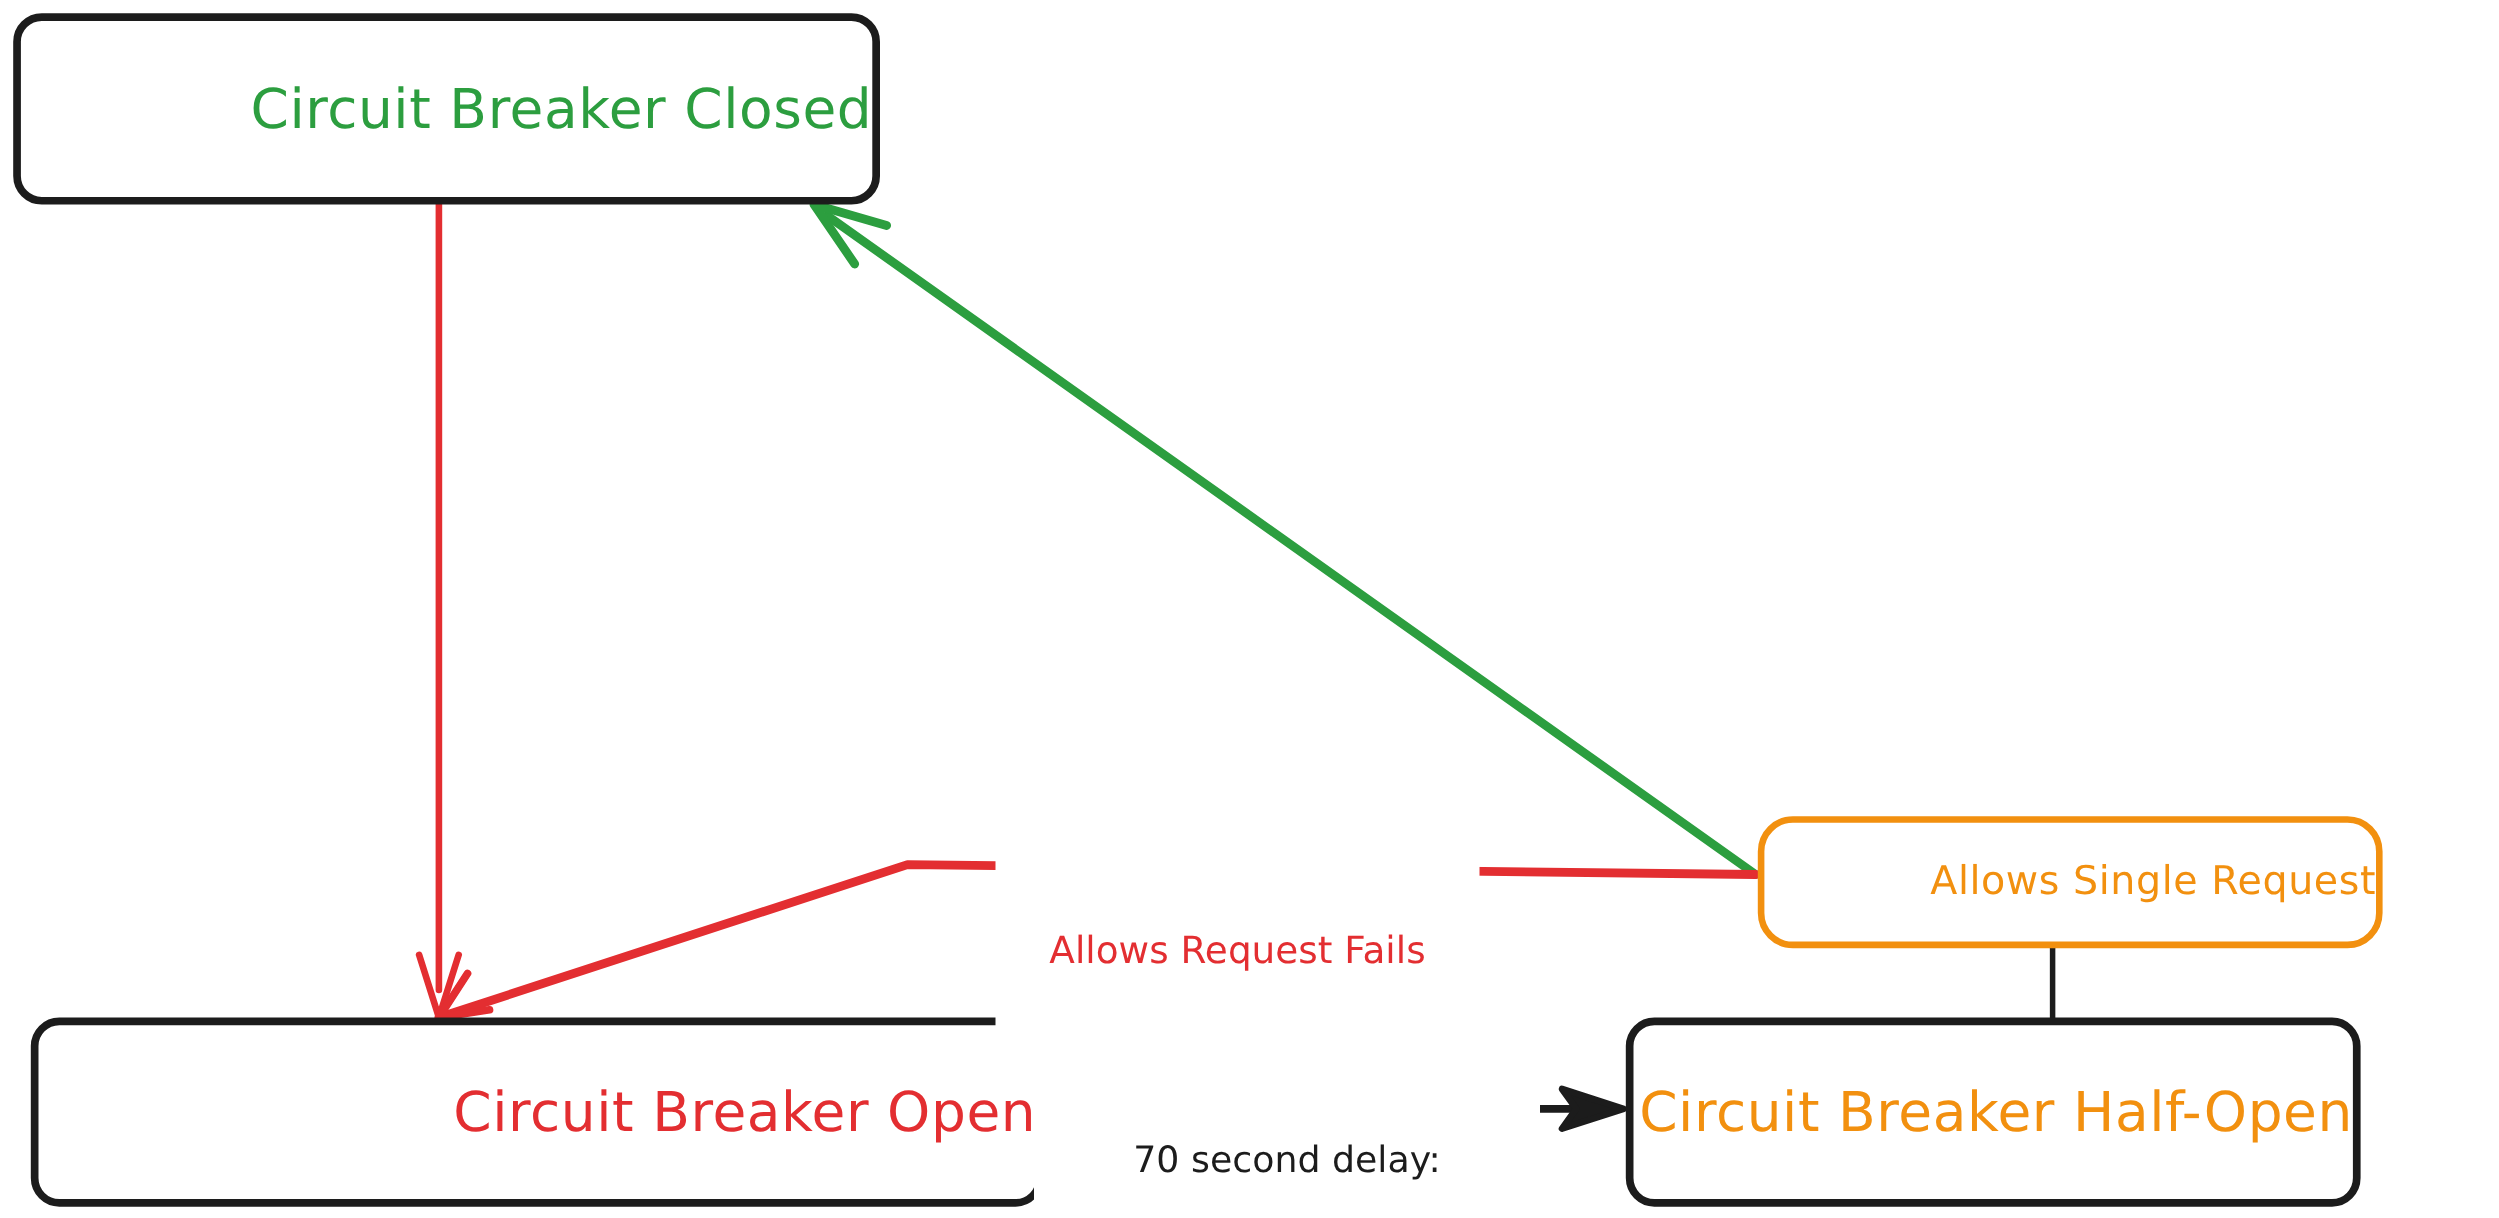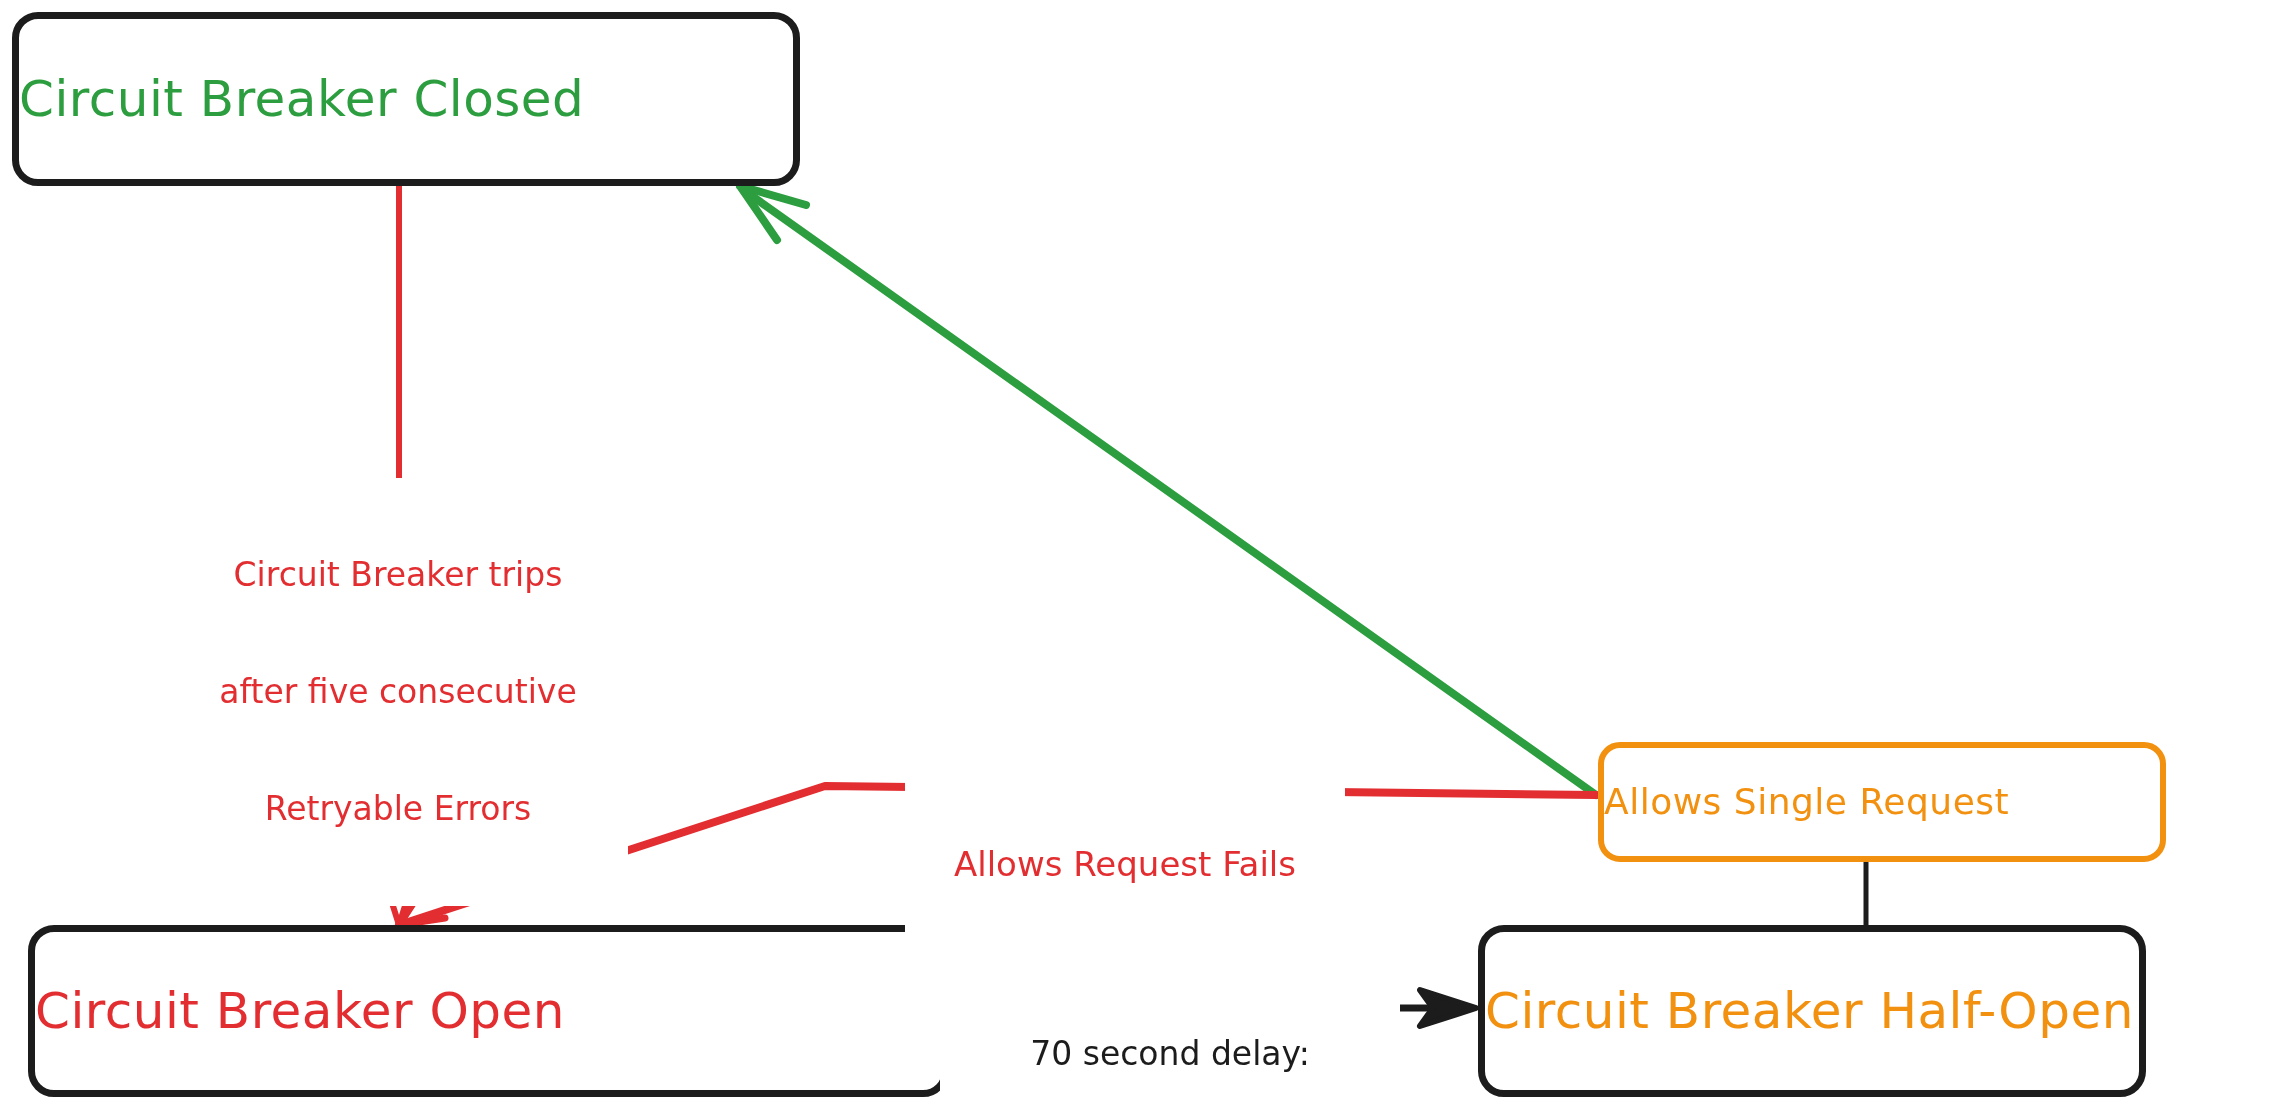--- a/index.html
+++ b/index.html
@@ -25,30 +25,30 @@
     width: 2272px;
     height: 1107px;
     pointer-events: none;
   }
   .node {
     position: absolute;
     box-sizing: border-box;
     background: #ffffff;
     display: flex;
     align-items: center;
-    justify-content: flex-start;
+    justify-content: flex-end;
     text-align: center;
   }
   .node.black-border {
     border: 7px solid #1c1c1c;
     border-radius: 26px;
   }
   .node.orange-border {
     border: 6px solid #f2900f;
-    border-radius: 22px;
+    border-radius: 32px;
   }
   .node-label {
     font-family: "DejaVu Sans", sans-serif;
     font-weight: 400;
     letter-spacing: 0.5px;
     line-height: 1.1;
     white-space: nowrap;
   }
   
   #node-closed {
@@ -160,25 +160,20 @@
   </div>
 
   <div class="node black-border" id="node-half-open">
     <span class="node-label">Circuit Breaker Half-Open</span>
   </div>
 
   <div class="node orange-border" id="node-allows-single-request">
     <span class="node-label">Allows Single Request</span>
   </div>
 
-  <div class="edge-label" id="label-trip">
-    <span class="line">Circuit Breaker trips</span>
-    <span class="line">after five consecutive</span>
-    <span class="line">Retryable Errors</span>
-  </div>
 
 
   <div class="edge-label" id="label-fails">
     <span class="line">Allows Request Fails</span>
   </div>
 
   <div class="edge-label" id="label-delay">
     <span class="line">70 second delay:</span>
     
   </div>

